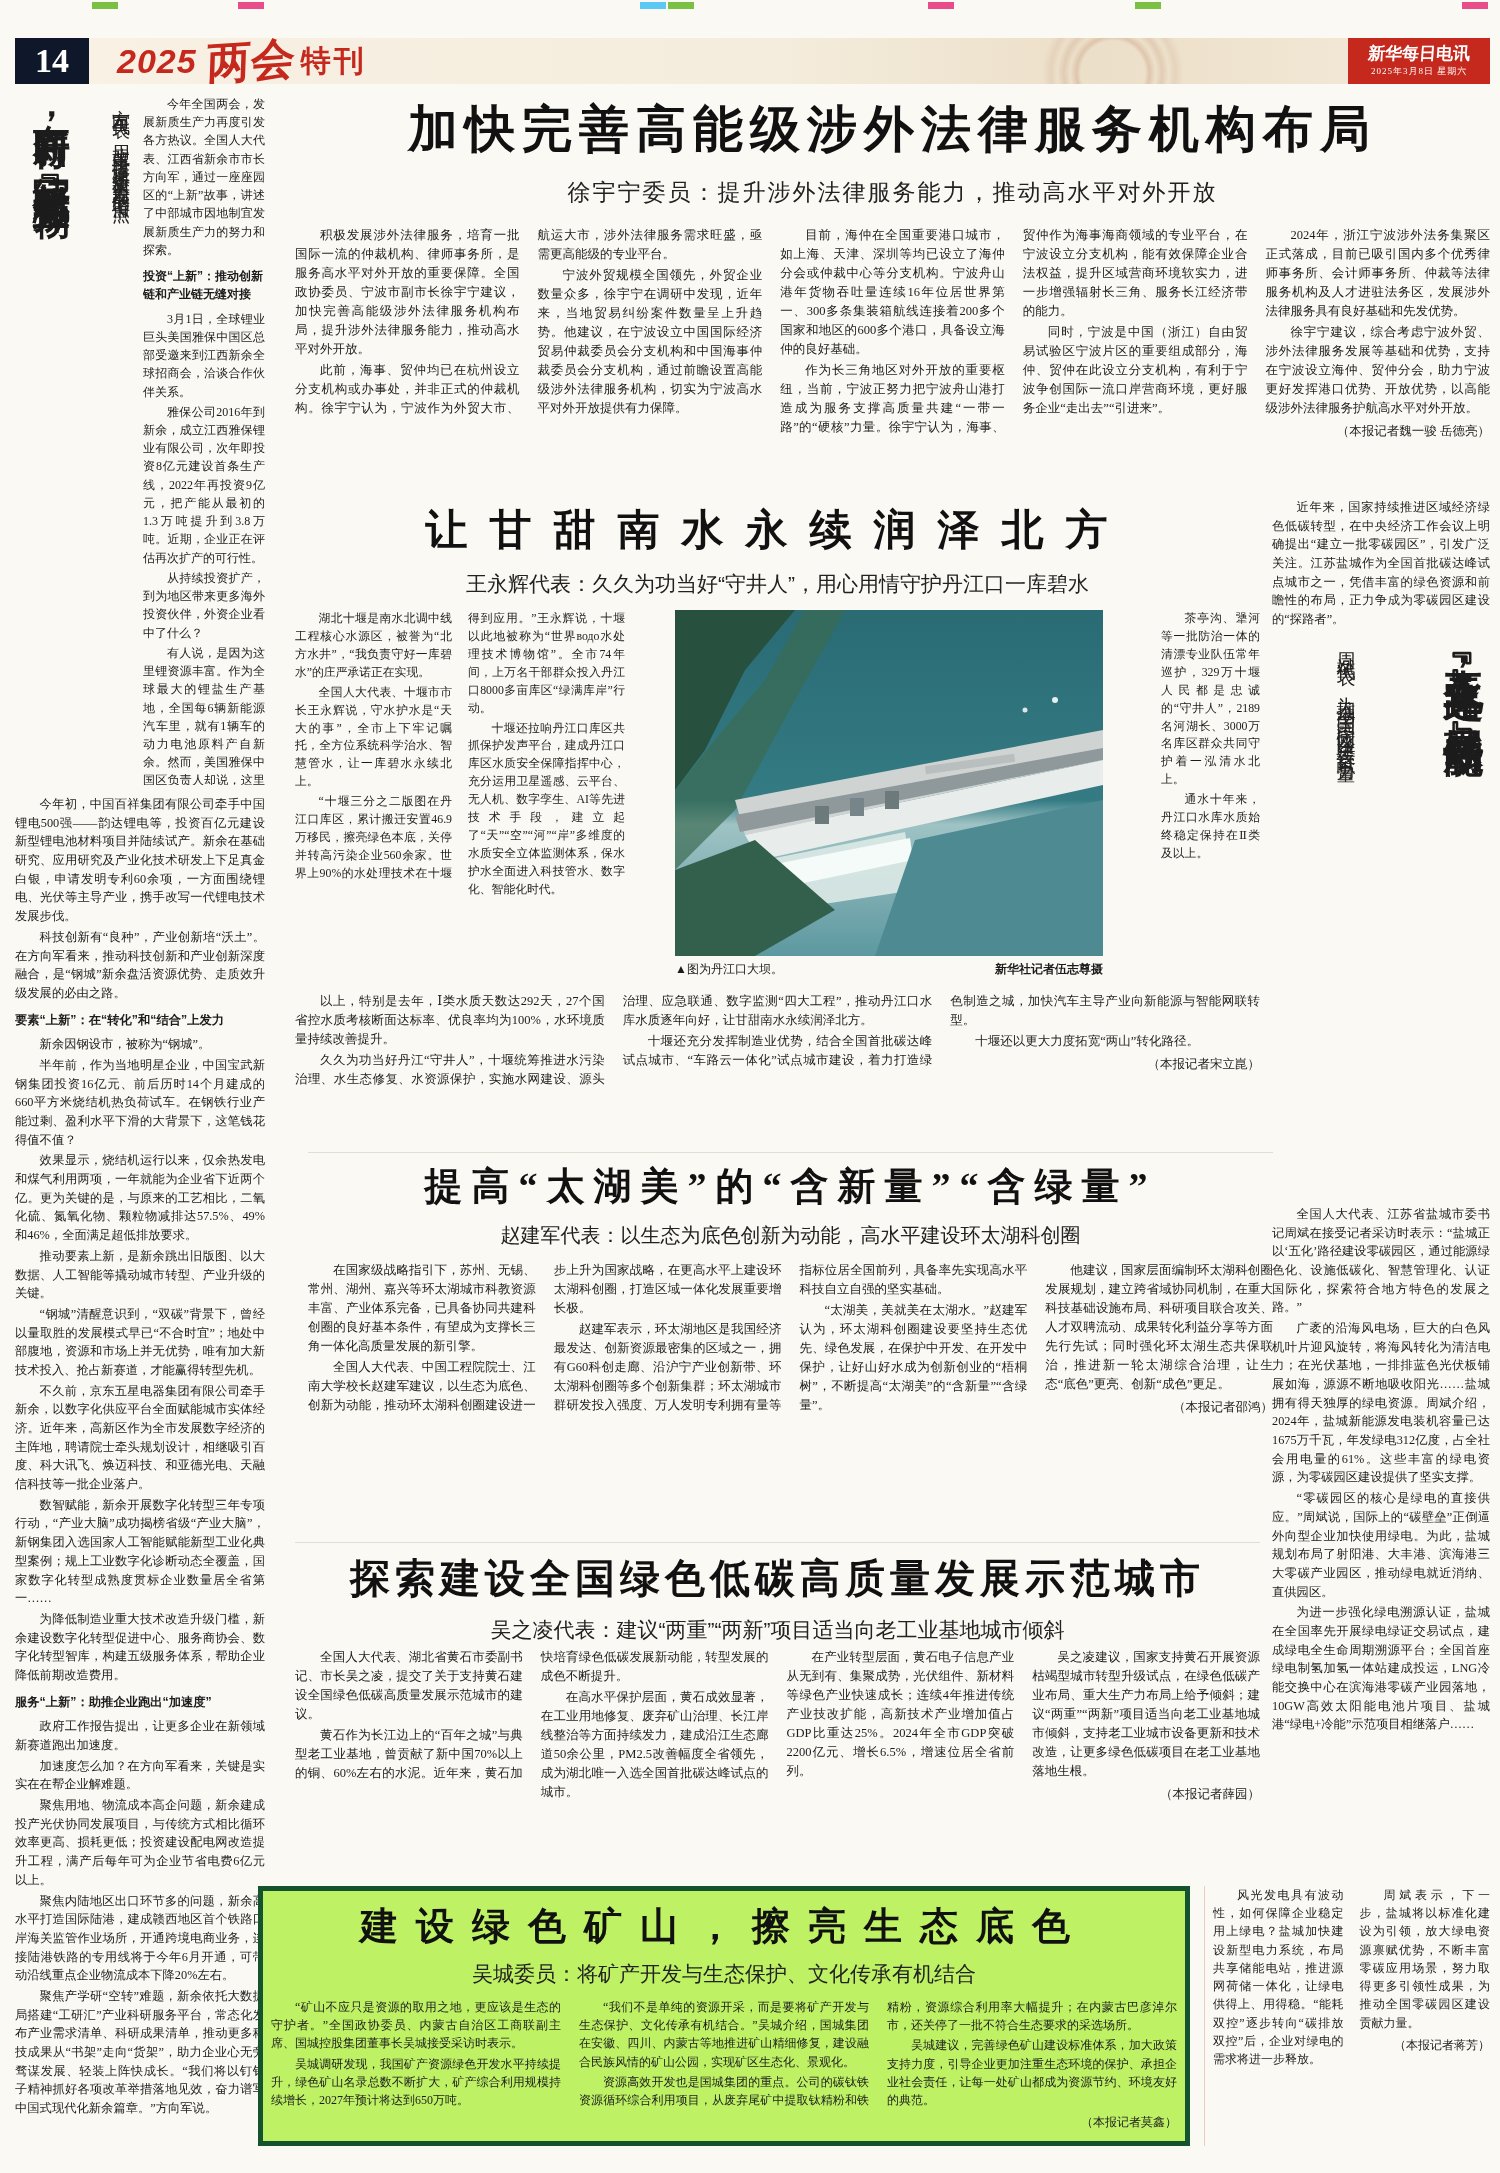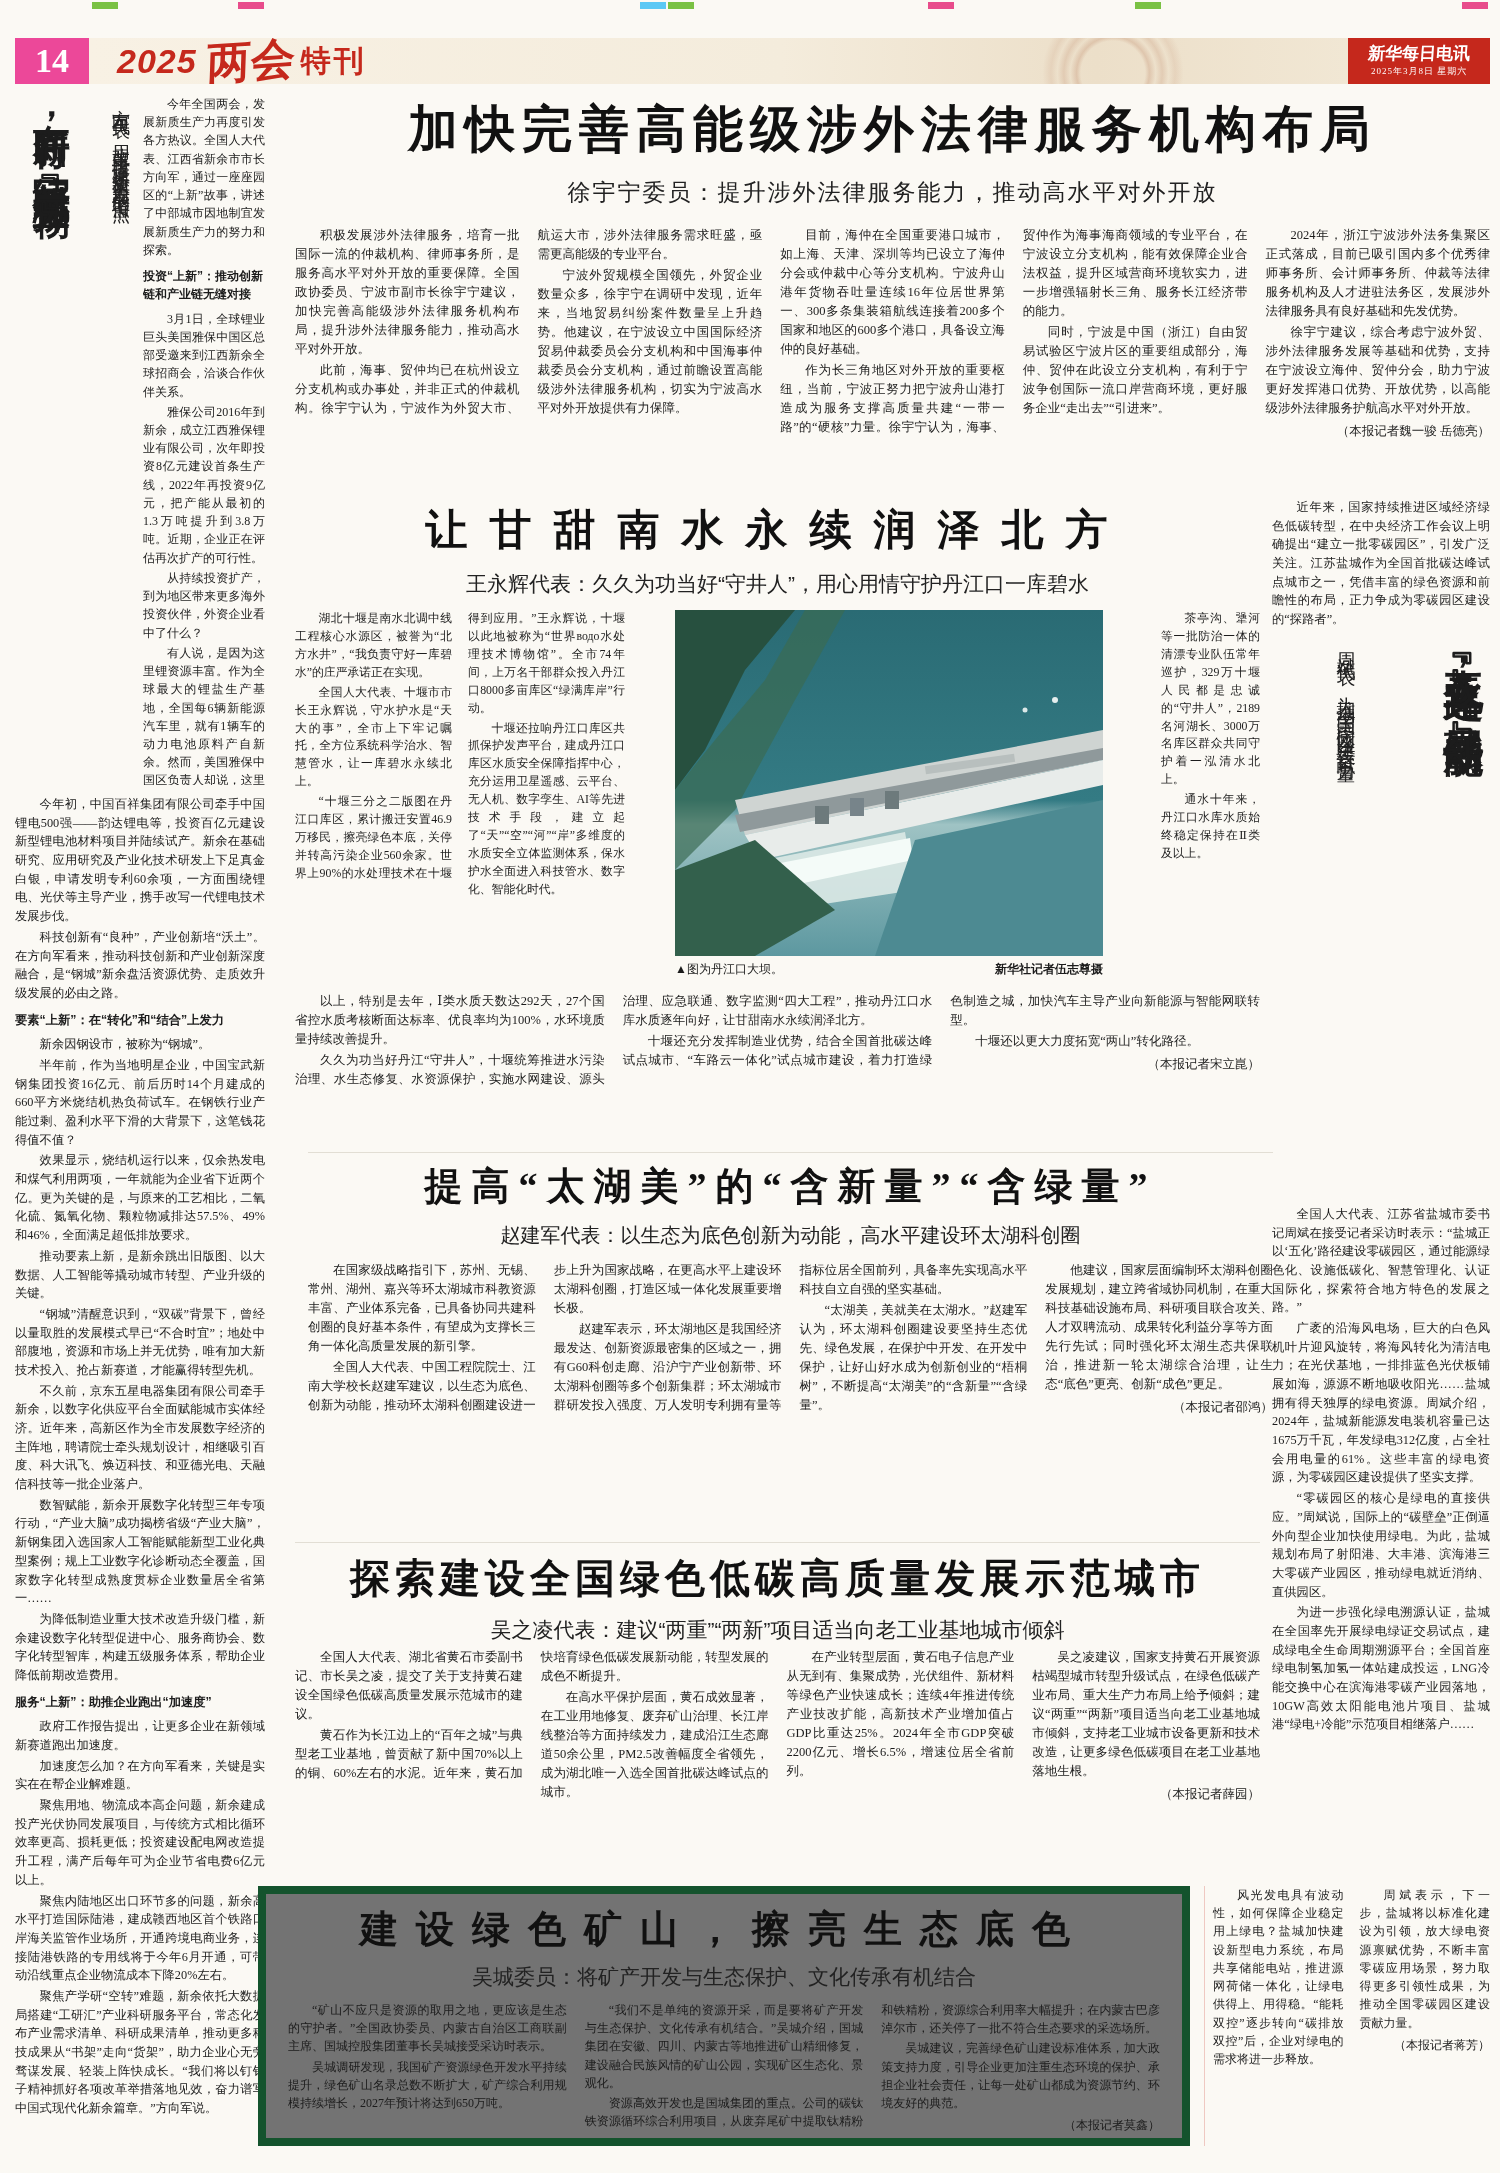--- a/index.html
+++ b/index.html
@@ -1,21 +1,21 @@
 <!DOCTYPE html>
 <html><head>
 <meta charset="utf-8">
 <style>
   html,body{margin:0;padding:0;}
   body{width:1500px;height:2173px;position:relative;background:#fbf9f4;
        font-family:"Liberation Serif","DejaVu Serif",serif;color:#1c1c1c;}
   
   .regmark{position:absolute;top:2px;width:26px;height:7px;}
   #banner{position:absolute;left:15px;top:38px;right:10px;height:46px;display:flex;}
-  .pageno-box{width:74px;height:46px;background:#ec4899;color:#fff;display:flex;
+  .pageno-box{width:74px;height:46px;background:#0f172a;color:#fff;display:flex;
       align-items:center;justify-content:center;font-weight:bold;font-size:34px;
       font-family:"Liberation Serif",serif;}
   .banner-mid{flex:1;height:46px;background:linear-gradient(90deg,#f8f1e4 0%,#f4ecdc 55%,#ecdfc9 80%,#f1e7d4 100%);
       position:relative;display:flex;align-items:center;padding-left:28px;overflow:hidden;}
   .banner-swirl{position:absolute;right:150px;top:-30px;width:170px;height:130px;border-radius:50%;
       background:radial-gradient(circle,rgba(186,128,96,.0) 30%,rgba(186,128,96,.28) 34%,rgba(255,255,255,0) 40%,rgba(186,128,96,.22) 46%,rgba(255,255,255,0) 52%,rgba(186,128,96,.15) 58%,rgba(255,255,255,0) 66%);}
   .ed-2025{color:#c5281c;font-weight:900;font-size:34px;font-style:italic;letter-spacing:1px;
       font-family:"Liberation Sans",sans-serif;}
   .ed-lh{color:#c5281c;font-weight:900;font-size:44px;margin:0 6px 0 10px;transform:rotate(-4deg) skewX(-6deg);
       display:inline-block;font-family:"Liberation Serif",serif;}
@@ -70,21 +70,21 @@
   #taihu-article .sub-hl{font-size:20px;margin-bottom:12px;}
   #taihu-article .body-txt{height:270px;}
   
   #tansuo-article{position:absolute;left:295px;top:1542px;width:965px;height:334px;overflow:hidden;
       border-top:1px solid #e2ded4;padding-top:6px;}
   #tansuo-article .hl{font-size:40px;letter-spacing:5px;margin:2px 0 10px 0;}
   #tansuo-article .sub-hl{font-size:21px;margin-bottom:4px;text-align:center;}
   #tansuo-article .body-txt{height:218px;}
   
   #redbox-article{position:absolute;left:258px;top:1886px;width:932px;height:260px;
-      border:8px solid #14532d;background:#737373;box-sizing:border-box;padding:8px 22px;overflow:hidden;}
+      border:5px solid #14532d;background:#bef264;box-sizing:border-box;padding:8px 8px;overflow:hidden;}
   #redbox-article .hl{font-size:38px;letter-spacing:18px;margin:2px 0 8px 0;}
   #redbox-article .sub-hl{font-size:21px;margin-bottom:10px;}
   #redbox-article .body-txt{height:150px;font-size:12px;}
   
   #right-strip{position:absolute;left:1272px;top:498px;width:218px;height:1384px;overflow:hidden;font-size:12.3px;}
   .rv-row{display:flex;justify-content:flex-end;height:560px;margin:8px 0;overflow:hidden;}
   .rv-byline{font-size:19px;letter-spacing:5px;width:44px;line-height:1.3;margin-right:14px;
       font-family:"Liberation Sans",sans-serif;color:#222;}
   .rv-title{font-size:40px;font-weight:900;letter-spacing:2px;width:118px;line-height:1.35;
       font-family:"Liberation Serif",serif;}

